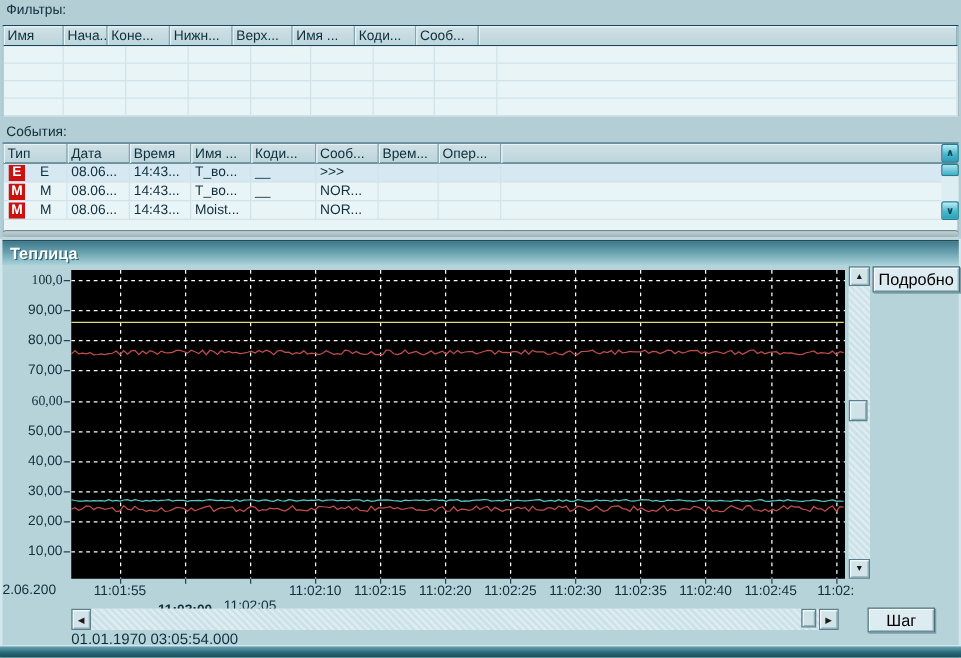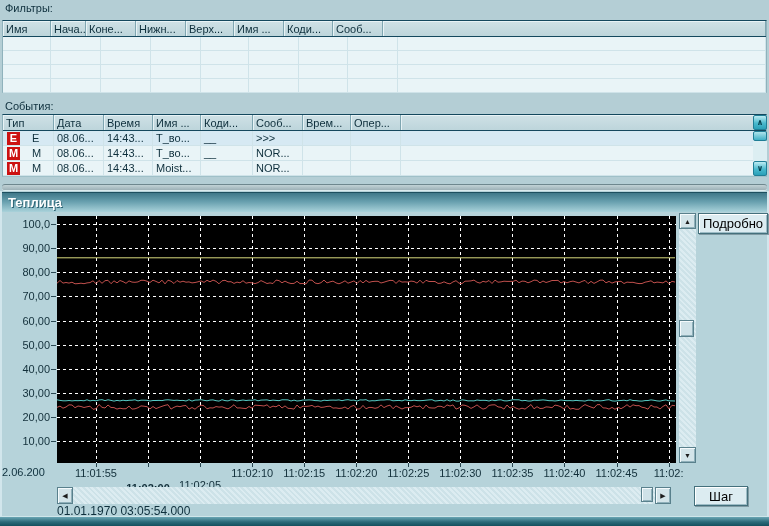--- a/index.html
+++ b/index.html
@@ -124,21 +124,21 @@
         <div class="tcell" style="width: 48px;"></div>
         <div class="tcell" style="width: 50px;"></div>
         <div class="tcell" style="width: 49px;"></div>
         <div class="tcell" style="width: 50px;"></div>
         <div class="tcell tfill"></div>
       </div>
     </div>
 </div>
 
 <div class="lbl" style="left:5px;top:100px;">События:</div>
-<div class="tbl" style="left:2px;top:114px;width:765px;height:63px;">
+<div class="tbl" style="left:2px;top:114px;width:765px;height:75px;">
   <div class="thead" id="events-head">
       <div class="hcell" style="width: 51px;">Тип</div>
       <div class="hcell" style="width: 50px;">Дата</div>
       <div class="hcell" style="width: 49px;">Время</div>
       <div class="hcell" style="width: 48px;">Имя ...</div>
       <div class="hcell" style="width: 52px;">Коди...</div>
       <div class="hcell" style="width: 50px;">Сооб...</div>
       <div class="hcell" style="width: 48px;">Врем...</div>
       <div class="hcell" style="width: 50px;">Опер...</div>
       <div class="hcell hfill"></div>
@@ -187,29 +187,29 @@
 </div>
 
 <div class="splitter" style="left:2px;top:184px;width:765px;height:7px;"></div>
 
 <div class="win" style="left:0;top:191px;width:769px;height:335px;"></div>
 <div class="titlebar" style="left:2px;top:192px;width:765px;height:20px;">
   <span>Теплица</span>
 </div>
 
 <div id="yaxis">
-    <div class="ylab" style="left: 6px; top: 217.976px;">100,0</div>
+    <div class="ylab" style="left: 6px; top: 217.976px; font-family: Liberation Serif, serif;">100,0</div>
     <div class="ytick" style="left: 51px; top: 223.976px;"></div>
     <div class="ylab" style="left: 6px; top: 242.144px;">90,00</div>
     <div class="ytick" style="left: 51px; top: 248.144px;"></div>
     <div class="ylab" style="left: 6px; top: 266.312px;">80,00</div>
     <div class="ytick" style="left: 51px; top: 272.312px;"></div>
     <div class="ylab" style="left: 6px; top: 290.48px;">70,00</div>
     <div class="ytick" style="left: 51px; top: 296.48px;"></div>
-    <div class="ylab" style="left: 6px; top: 314.649px;">60,00</div>
+    <div class="ylab" style="left: 6px; top: 314.649px; font-family: Liberation Serif, serif;">60,00</div>
     <div class="ytick" style="left: 51px; top: 320.649px;"></div>
     <div class="ylab" style="left: 6px; top: 338.817px;">50,00</div>
     <div class="ytick" style="left: 51px; top: 344.817px;"></div>
     <div class="ylab" style="left: 6px; top: 362.985px;">40,00</div>
     <div class="ytick" style="left: 51px; top: 368.985px;"></div>
     <div class="ylab" style="left: 6px; top: 387.154px;">30,00</div>
     <div class="ytick" style="left: 51px; top: 393.154px;"></div>
     <div class="ylab" style="left: 6px; top: 411.322px;">20,00</div>
     <div class="ytick" style="left: 51px; top: 417.322px;"></div>
     <div class="ylab" style="left: 6px; top: 435.49px;">10,00</div>

